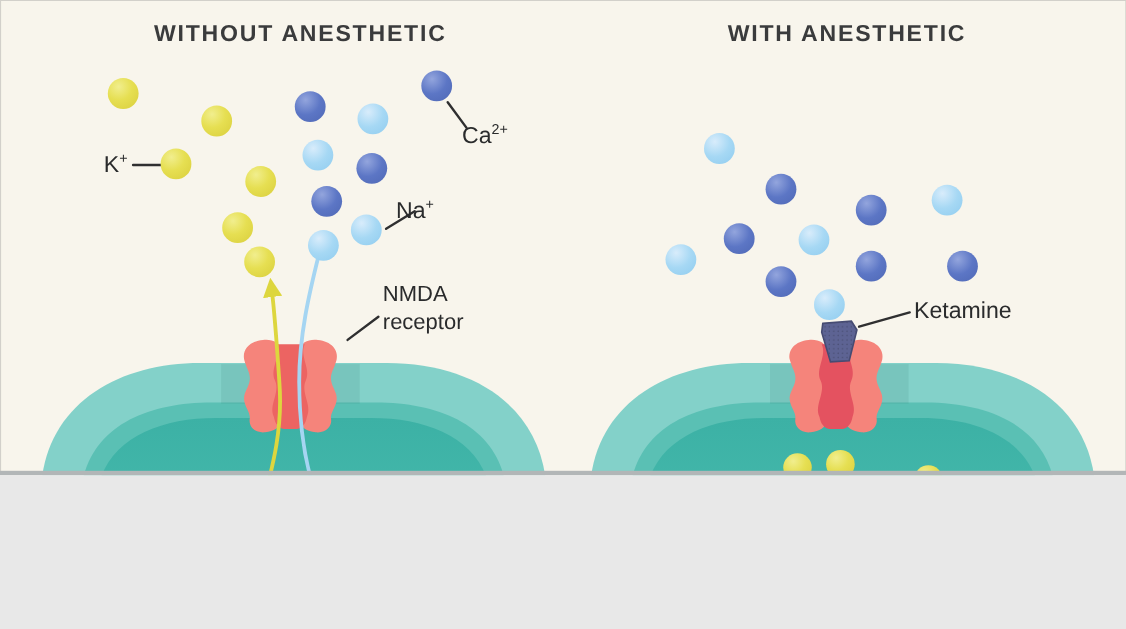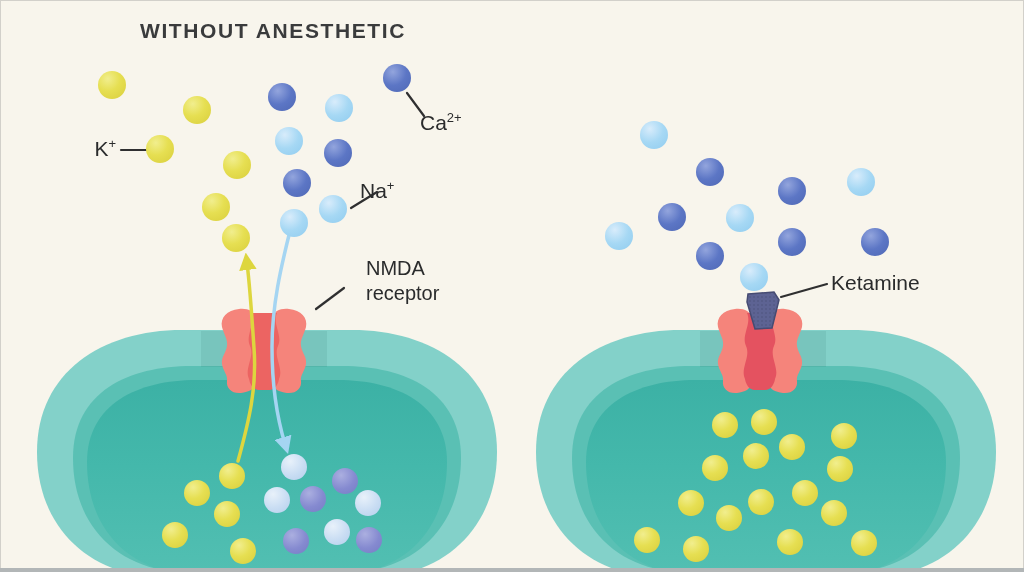--- a/index.html
+++ b/index.html
@@ -1,17 +1,17 @@
 <!DOCTYPE html>
 <html style="--background: #f8f5ec; --membrane_outer: #83d1c9; --membrane_mid: #5ac0b4; --cytoplasm_dark: #3cb1a5; --cytoplasm_light: #52bfb2; --receptor_body: #f5847b; --receptor_channel: #ec6462; --receptor_channel_blocked: #e45260; --ketamine_fill: #5d6393; --ion_k: #e6df52; --ion_ca: #5c76c5; --ion_na: #a6d8f4; --ion_na_inside: #c9ddf3; --ion_ca_inside: #858ad0; --arrow_k: #ddd63e; --arrow_na: #a5d5f2; --label_text: #2a2b2c; --title_text: #3a3b3c;"><head>
 <meta charset="utf-8">
 <style>
   html,body{margin:0;padding:0;background:#e8e8e8;}
   .stage{
-    position:relative;width:1024px;height:572px;overflow:hidden;
+    position:relative;width:1024px;height:432px;overflow:hidden;
     background:var(--background,#f8f5ec);
     box-shadow:inset 0 0 0 1px #d2d0ca;
     font-family:"Liberation Sans",sans-serif;
   }
   svg.scene{position:absolute;left:0;top:0;z-index:1;}
   .mem-outer{fill:var(--membrane_outer,#83d1c9);}
   .mem-mid{fill:var(--membrane_mid,#5ac0b4);}
   .cyto{fill:url(#cytograd);}
   .stop-dark{stop-color:var(--cytoplasm_dark,#3cb1a5);}
   .stop-midl{stop-color:#44b8ab;}
@@ -36,21 +36,21 @@
   .ball-k{background:radial-gradient(circle at 35% 28%,#f1ee8e,#e6df52 45%,#d9ce3c);}
   .ball-ca{background:radial-gradient(circle at 35% 28%,#93a5dd,#5c76c5 50%,#4f68b5);}
   .ball-na{background:radial-gradient(circle at 35% 28%,#d8ecfb,#a6d8f4 50%,#90ccef);}
   .ball-na_in{background:radial-gradient(circle at 35% 28%,#e8f1fa,#c9ddf3 55%,#b5cfec);}
   .ball-ca_in{background:radial-gradient(circle at 35% 28%,#abafe0,#858ad0 55%,#767cc5);}
 
   .txt{position:absolute;z-index:3;color:var(--label_text,#2a2b2c);font-size:21px;white-space:nowrap;}
   .txt sup{font-size:13px;}
   .title{position:absolute;z-index:3;top:19px;transform:translateX(-50%);
     font-size:21px;font-weight:700;letter-spacing:1.6px;color:var(--title_text,#3a3b3c);white-space:nowrap;}
-  .nmda{font-size:20px;line-height:25px;margin-left:18px;}
+  .nmda{font-size:20px;line-height:25px;}
   .bottom-edge{position:absolute;left:0;right:0;bottom:0;height:4px;background:#b2b6b7;z-index:10;}
 </style>
 </head>
 <body>
 
 <div class="stage">
 
   <svg class="scene" width="1024" height="572" viewBox="0 0 1024 572">
     <defs>
       <linearGradient id="cytograd" x1="0" y1="0" x2="0" y2="1">
@@ -165,20 +165,21 @@
       <div class="ball ball-k ball-sm" style="left: 805px; top: 493px;"></div>
       <div class="ball ball-k ball-sm" style="left: 729px; top: 518px;"></div>
       <div class="ball ball-k ball-sm" style="left: 834px; top: 513px;"></div>
       <div class="ball ball-k ball-sm" style="left: 647px; top: 540px;"></div>
       <div class="ball ball-k ball-sm" style="left: 696px; top: 549px;"></div>
       <div class="ball ball-k ball-sm" style="left: 790px; top: 542px;"></div>
       <div class="ball ball-k ball-sm" style="left: 864px; top: 543px;"></div>
     </div>
 
   <div class="title" style="left:273px;">WITHOUT ANESTHETIC</div>
+  <div class="title" style="left:770px;">WITH ANESTHETIC</div>
 
   <div class="txt" style="left:80px;top:136px;width:36px;text-align:right;"><span>K</span><sup>+</sup></div>
   <div class="txt" style="left:420px;top:110px;"><span>Ca</span><sup>2+</sup></div>
   <div class="txt" style="left:360px;top:178px;"><span>Na</span><sup>+</sup></div>
   <div class="txt nmda" style="left:348px;top:256px;">
     <div>NMDA</div>
     <div>receptor</div>
   </div>
   <div class="txt" style="left:831px;top:271px;font-size:21px;">Ketamine</div>
 

